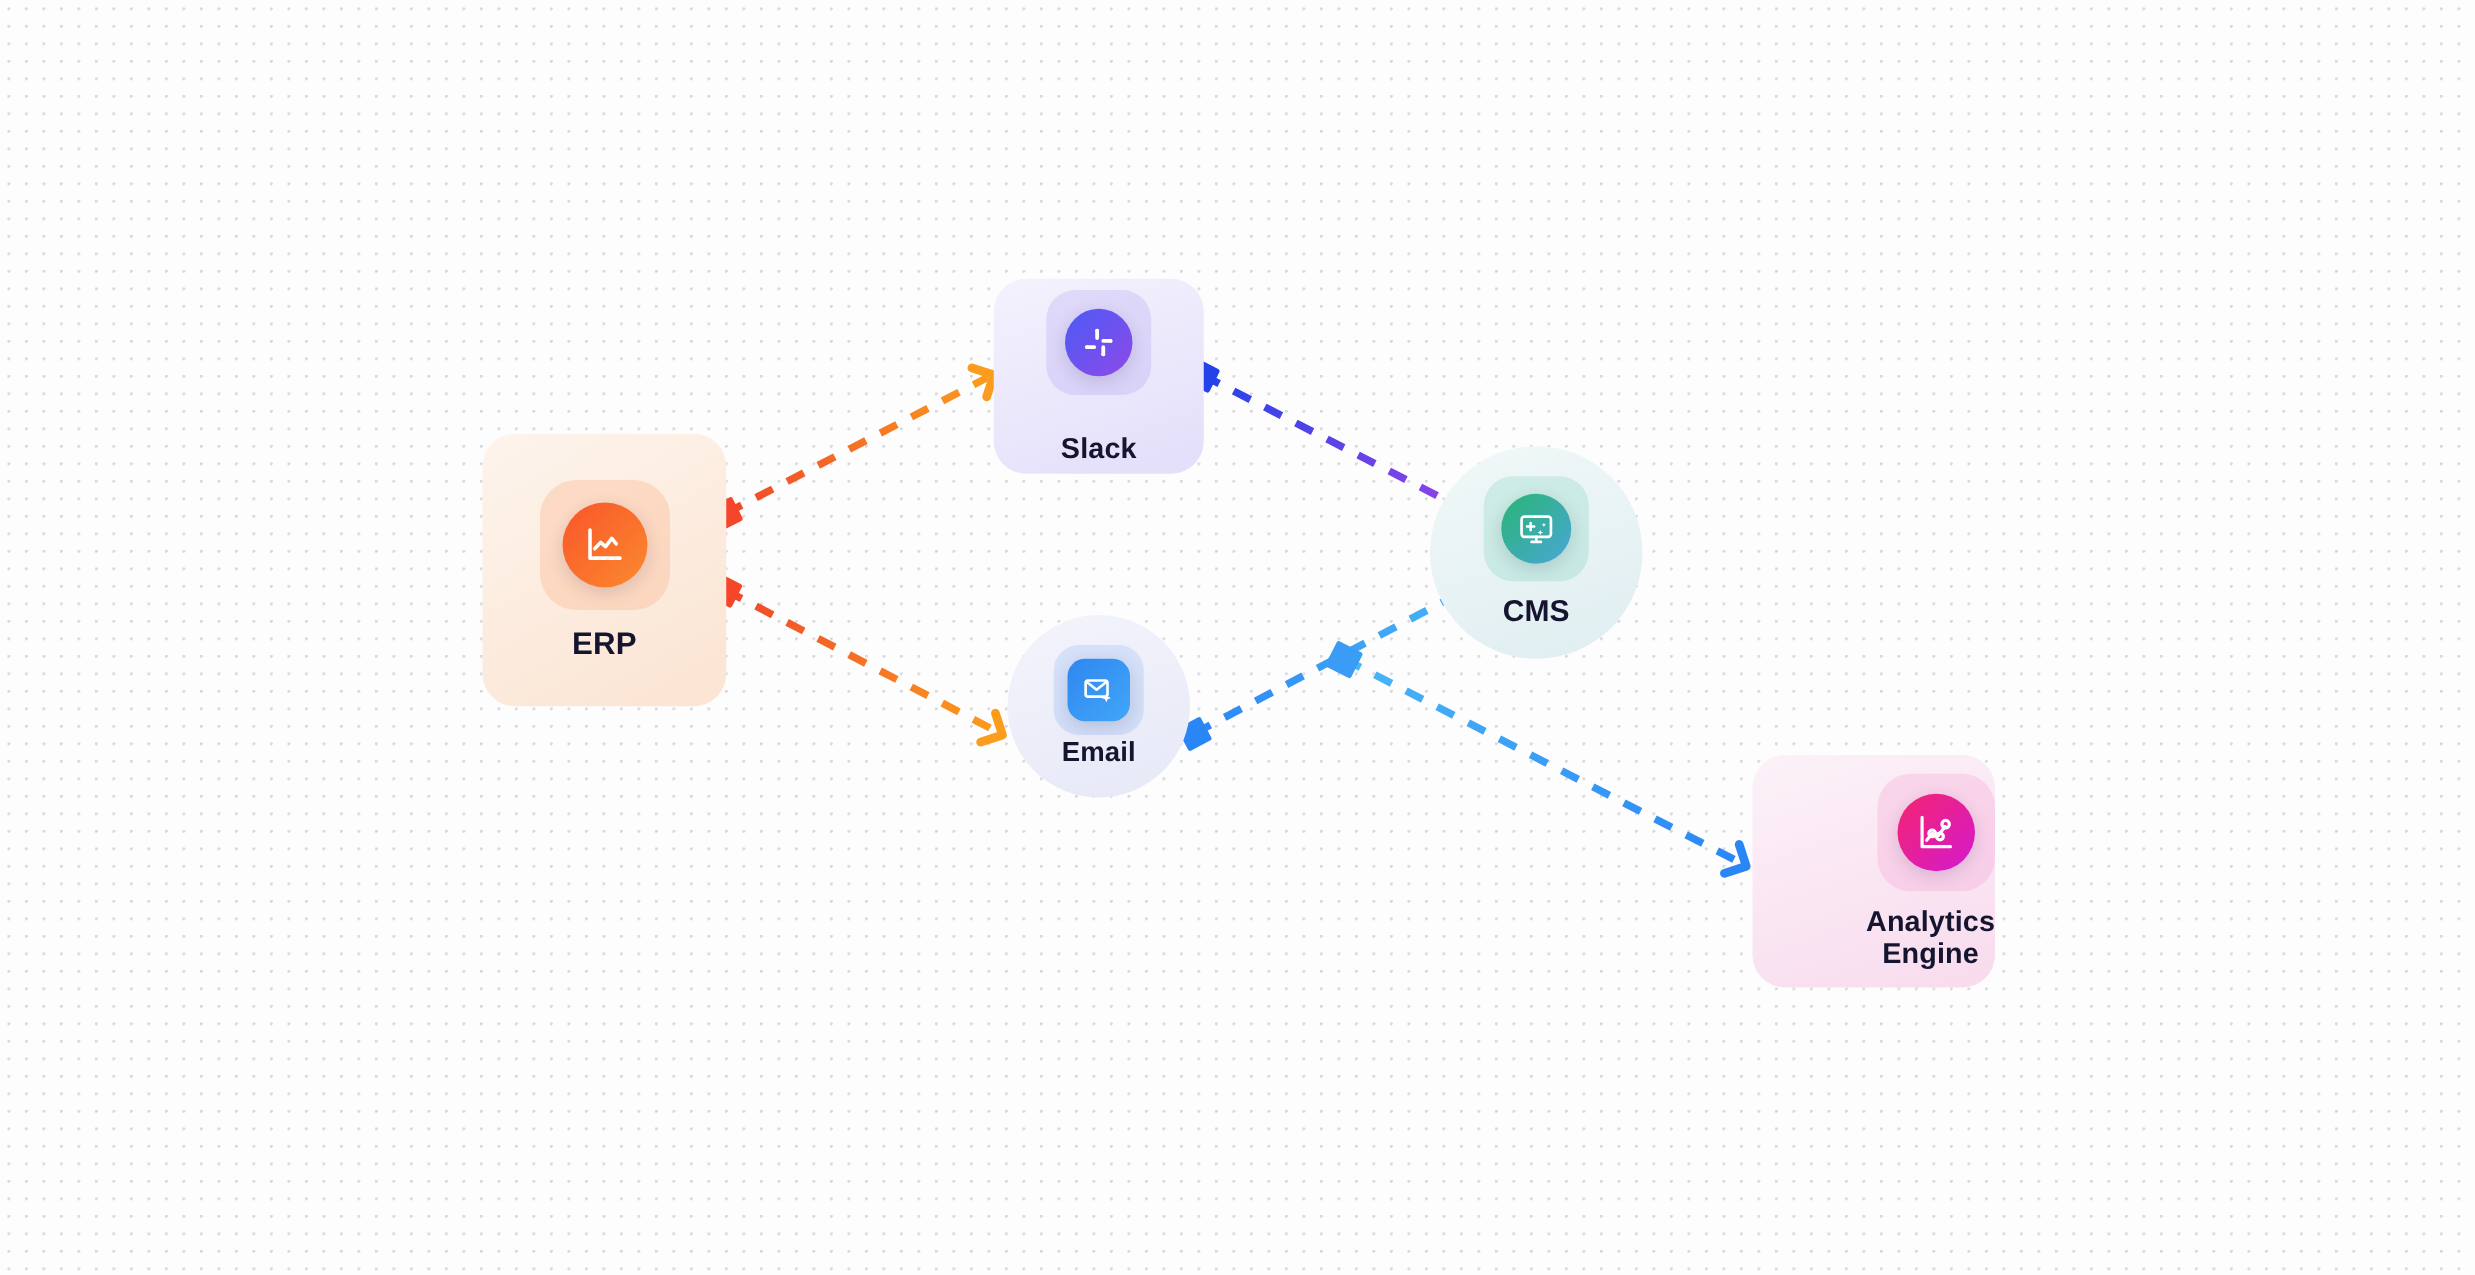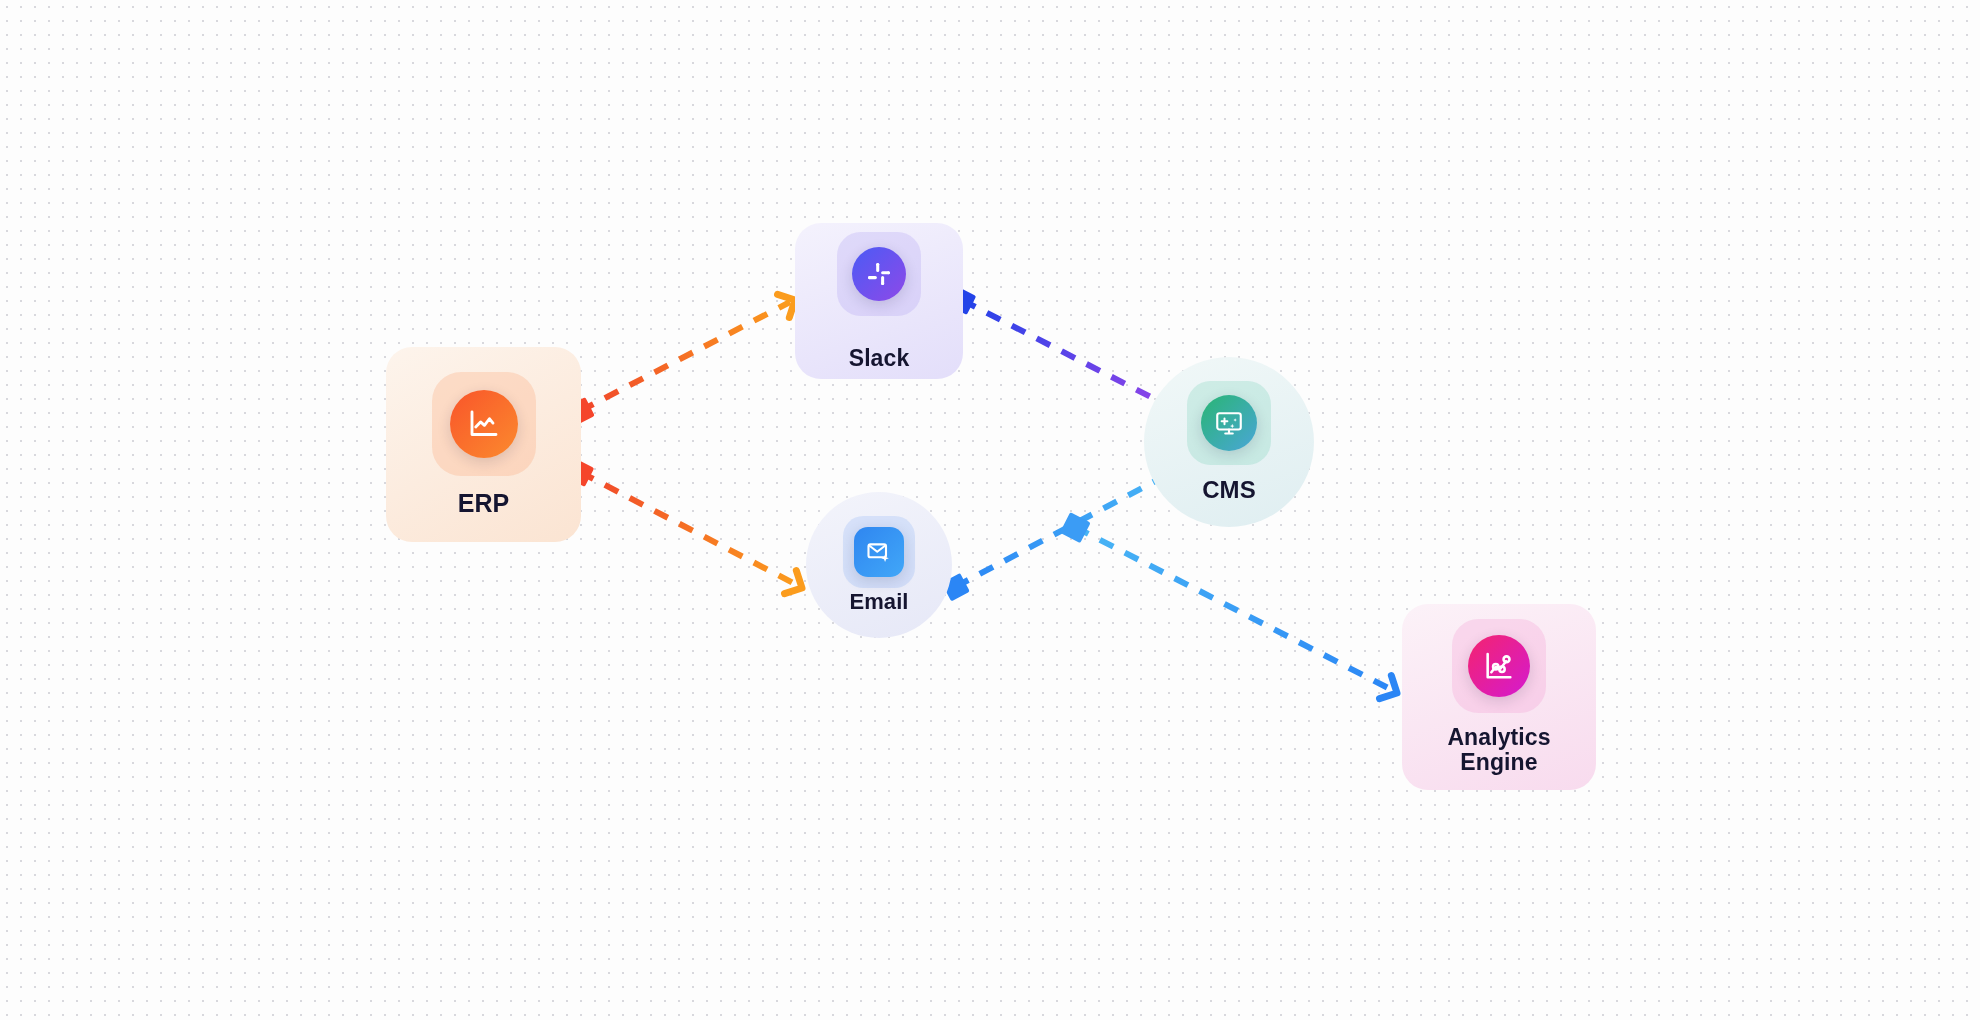--- a/index.html
+++ b/index.html
@@ -70,21 +70,21 @@
     font-size: 25px;
     line-height: 1.08;
     letter-spacing: 0.1px;
     color: #151530;
     text-align: center;
     white-space: pre-line;
   }
 
   
   #node-erp {
-    left: 386px; top: 347px; width: 195px; height: 195px;
+    left: 386px; top: 347px; width: 195px; height: 218px;
     background: linear-gradient(150deg, #fdf4ec 0%, #fbe4d2 100%);
   }
   #node-erp .node-icon-halo { width: 104px; height: 104px; background: rgba(250,160,110,0.26); }
   #node-erp .node-icon { width: 68px; height: 68px;
     background: linear-gradient(135deg, #f9552a 0%, #fb8a2e 100%); }
 
   
   #node-slack {
     left: 795px; top: 223px; width: 168px; height: 156px;
     background: linear-gradient(160deg, #f4f2fd 0%, #e3defa 100%);
@@ -112,20 +112,21 @@
   }
   #node-cms .node-icon-halo { width: 84px; height: 84px; background: rgba(90,200,170,0.22); }
   #node-cms .node-icon { width: 56px; height: 56px;
     background: linear-gradient(135deg, #29b573 0%, #4aa6d8 100%); }
   #node-cms .node-label { margin-top: 12px; font-size: 24px; }
 
   
   #node-analytics {
     left: 1402px; top: 604px; width: 194px; height: 186px;
     background: linear-gradient(160deg, #fcf2f8 0%, #f8dbee 100%);
+    align-items: flex-end;
   }
   #node-analytics .node-icon-halo { width: 94px; height: 94px; background: rgba(240,130,200,0.22); }
   #node-analytics .node-icon { width: 62px; height: 62px;
     background: linear-gradient(135deg, #f4246e 0%, #d41ad0 100%); }
   #node-analytics .node-label { margin-top: 12px; font-size: 23px; }
 </style>
 </head>
 <body>
 
 <div id="canvas">

